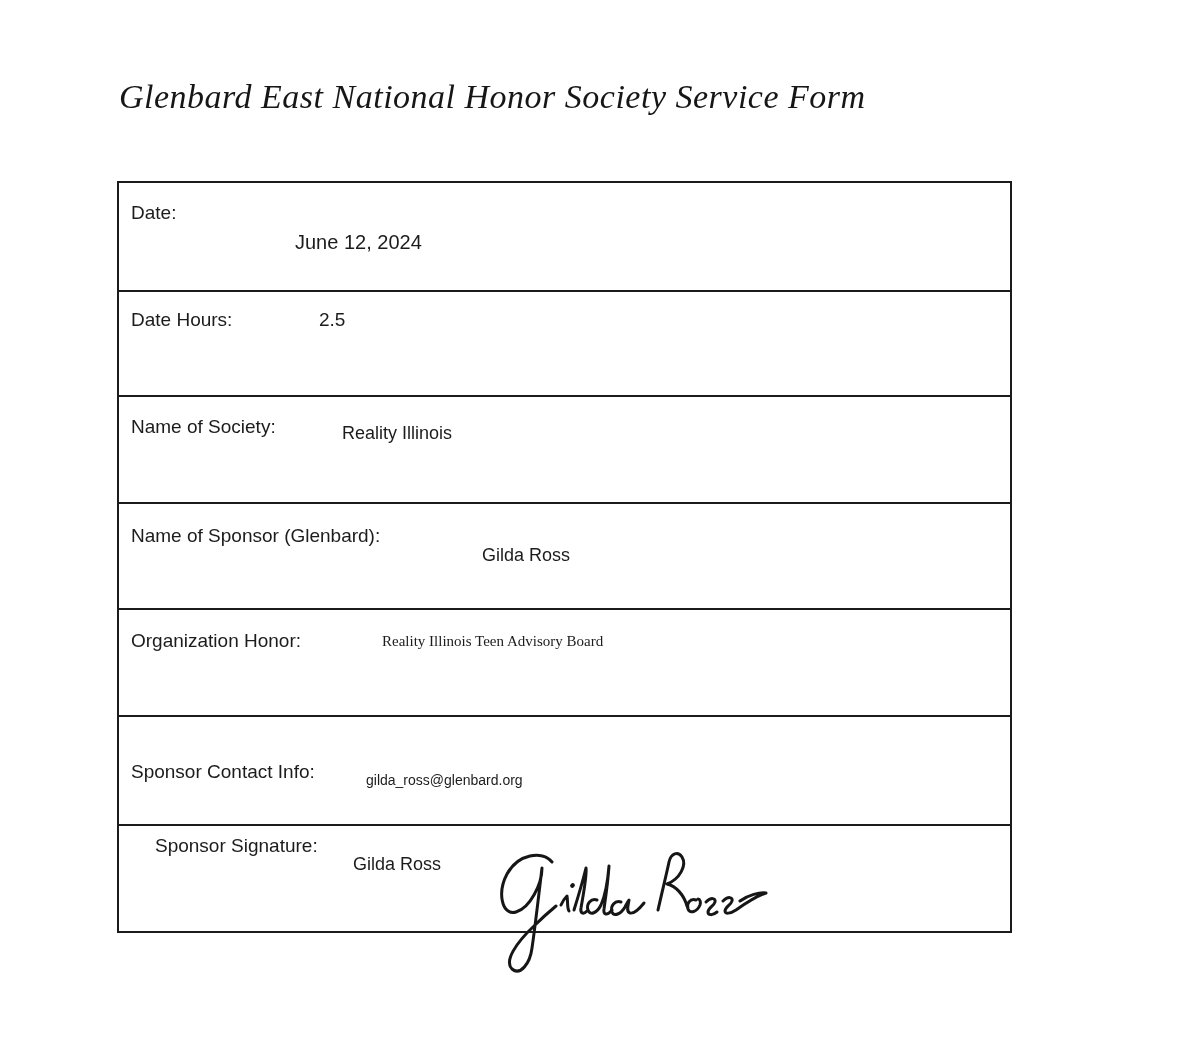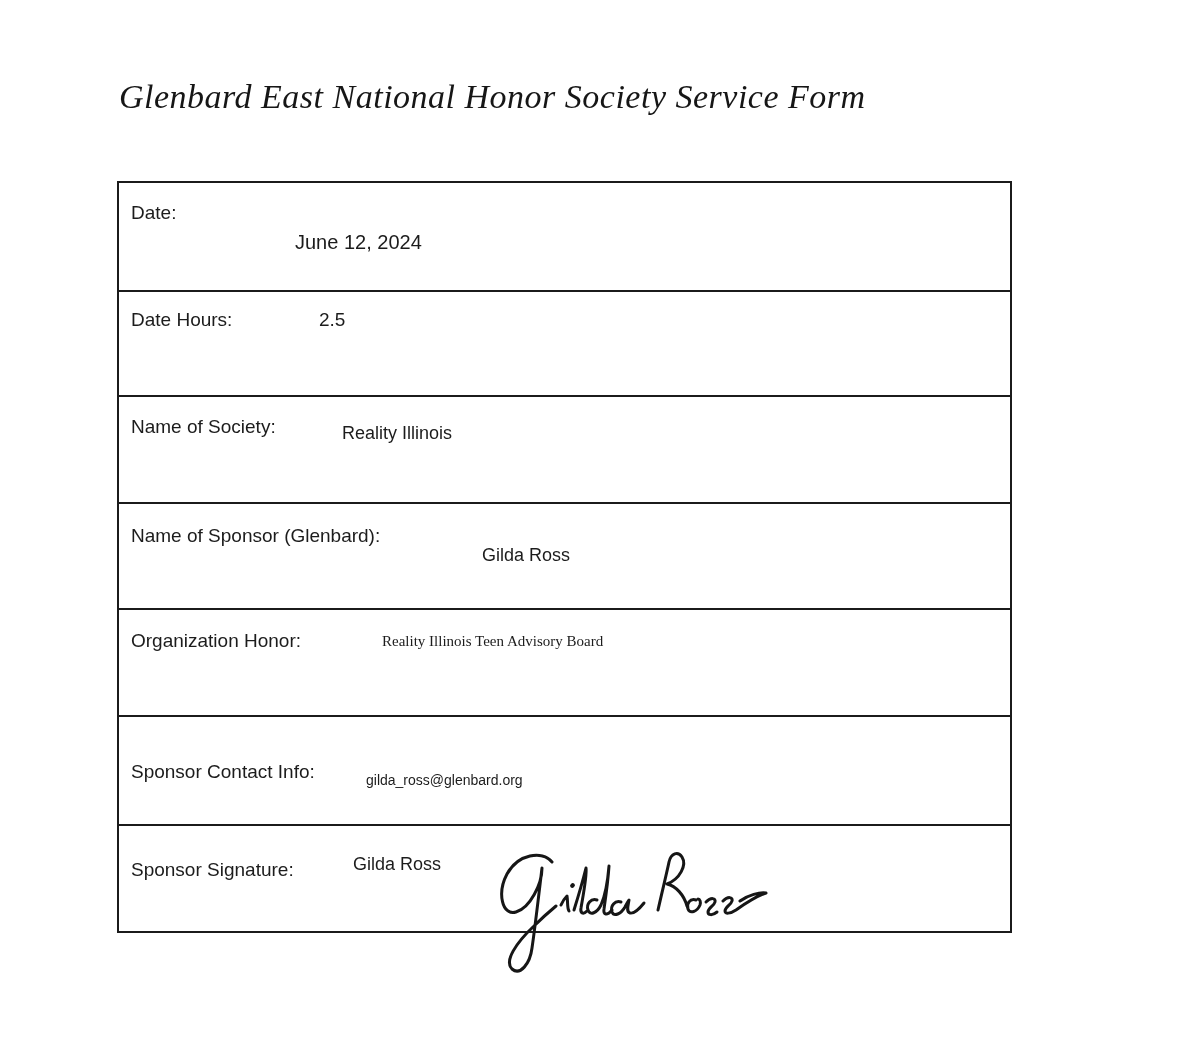--- a/index.html
+++ b/index.html
@@ -59,21 +59,21 @@
     font-size: 19px;
     color: #1c1c1c;
     white-space: nowrap;
   }
   .row-0 .field-label { top: 19px; }
   .row-1 .field-label { top: 17px; }
   .row-2 .field-label { top: 19px; }
   .row-3 .field-label { top: 21px; }
   .row-4 .field-label { top: 20px; }
   .row-5 .field-label { top: 8px; margin-top: 36px; }
-  .row-6 .field-label { top: 33px; }
+  .row-6 .field-label { top: 9px; margin-left: 24px; }
   .field-value {
     position: absolute;
     color: #1c1c1c;
     white-space: nowrap;
   }
   .row-0 .field-value { left: 176px; top: 48px; font-size: 20px; }
   .row-1 .field-value { left: 193px; top: 17px; font-size: 19px; margin-left: 7px; }
   .row-2 .field-value { left: 223px; top: 26px; font-size: 18px; }
   .row-3 .field-value { left: 363px; top: 41px; font-size: 18px; }
   .row-4 .field-value { left: 263px; top: 23px; font-size: 15px; font-family: Liberation Serif, serif; }

